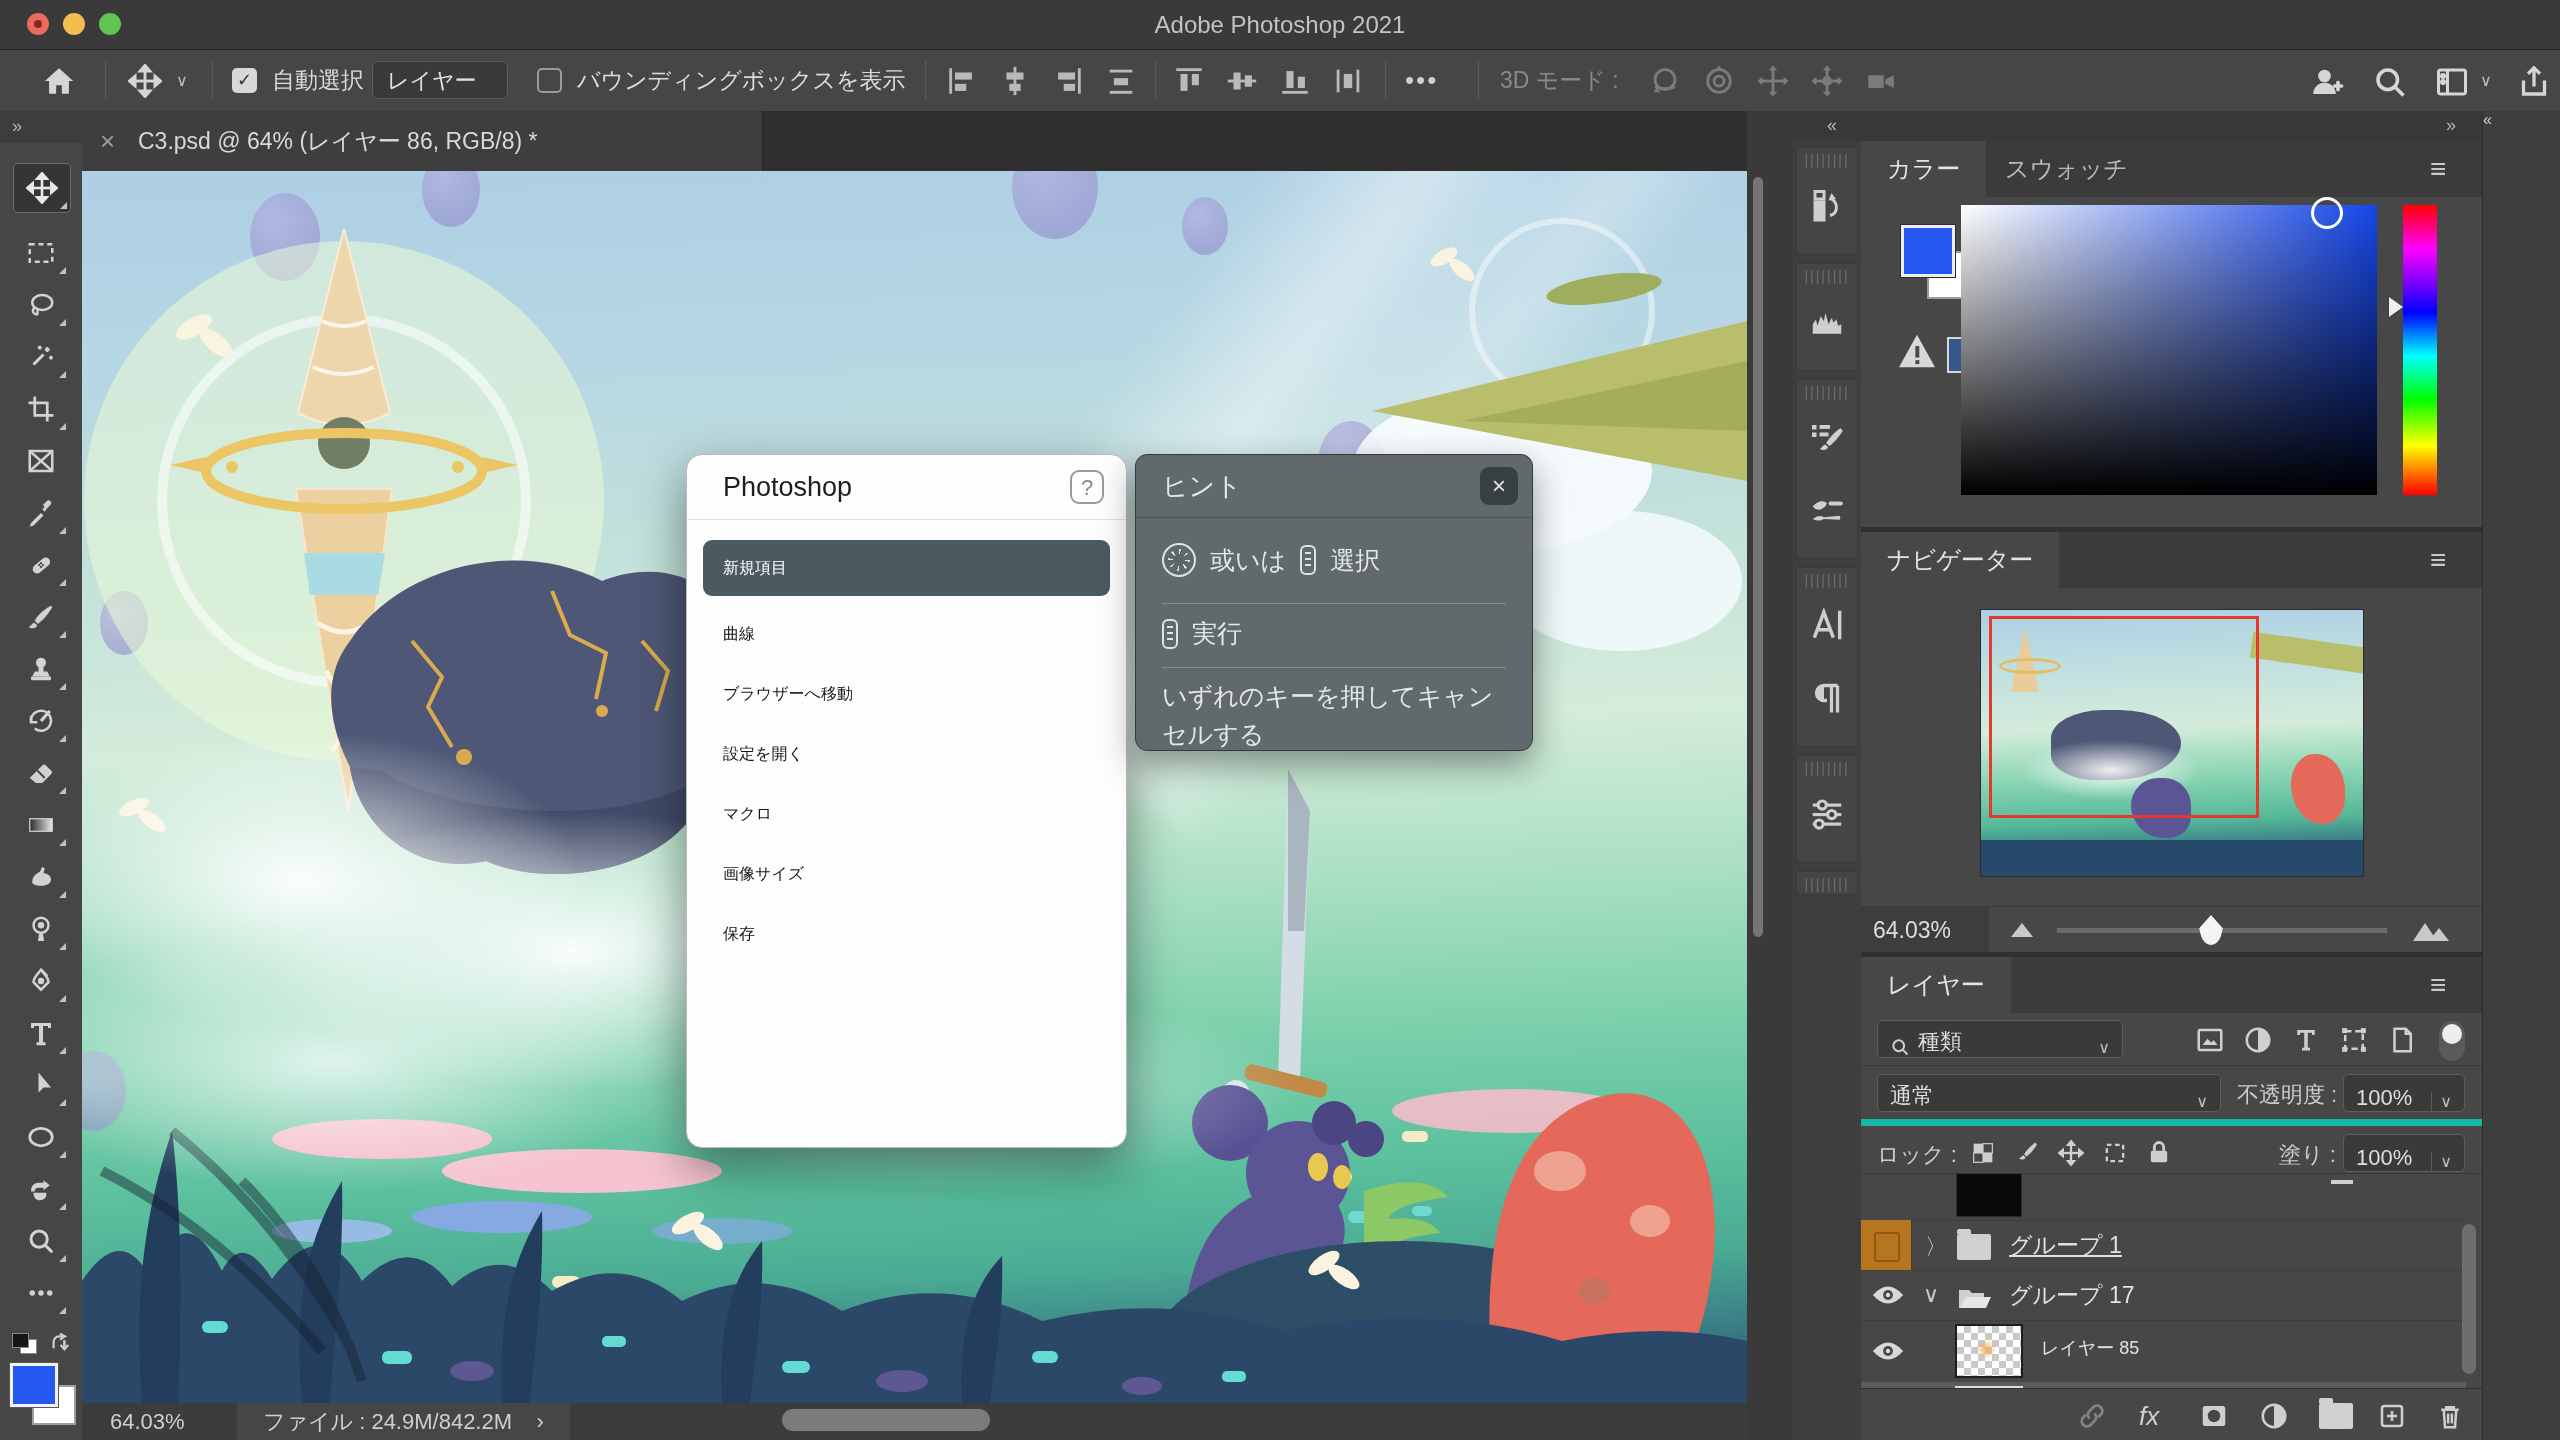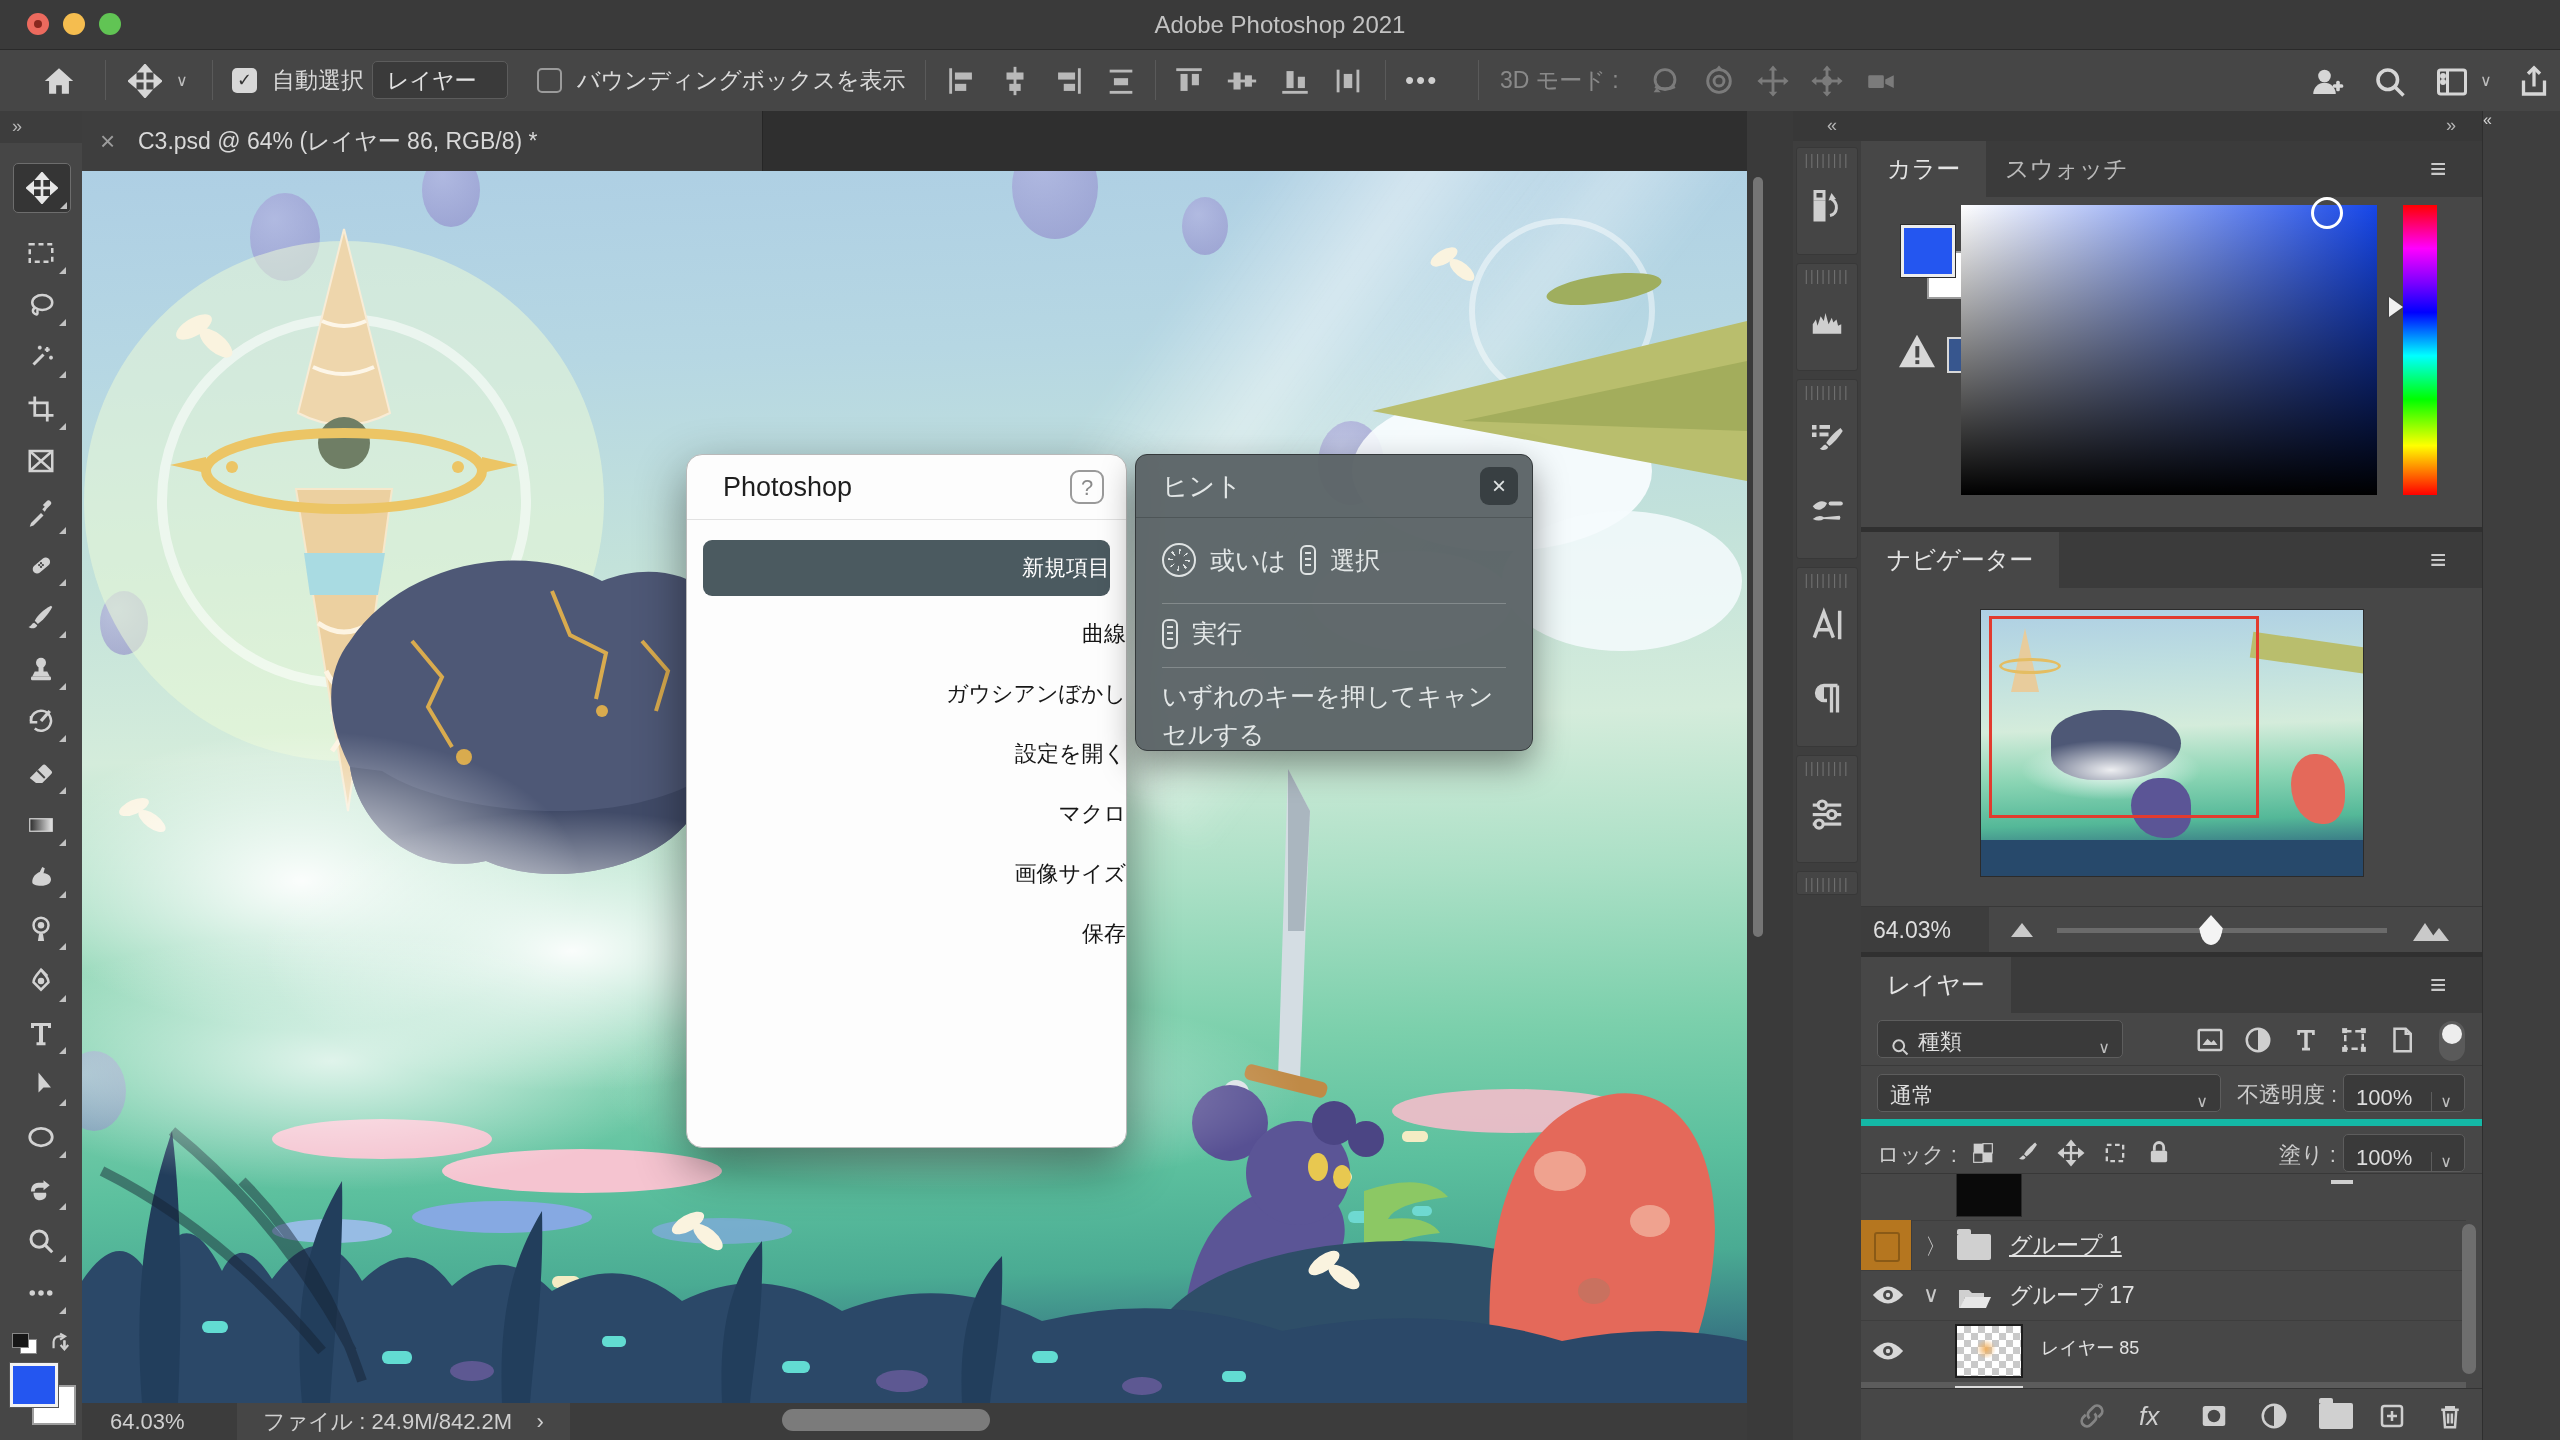--- a/index.html
+++ b/index.html
@@ -47,21 +47,21 @@
   .statusbar .zoom{position:absolute;left:28px;top:0;line-height:37px;}
   .statusbar .filebox{position:absolute;left:155px;top:0;height:37px;background:#464646;padding:0 26px;line-height:37px;}
   .hthumb{position:absolute;left:700px;top:6px;width:208px;height:22px;background:#7b7b7b;border-radius:11px;}
   
   .dialog{position:absolute;left:686px;top:454px;width:441px;height:694px;background:#fdfdfd;border-radius:16px;
           box-shadow:0 18px 50px rgba(0,0,0,.45);border:1px solid #b9b9b9;box-sizing:border-box;}
   .dialog .hd{position:relative;height:64px;border-bottom:1px solid #e2e2e2;}
   .dialog .hd .t{position:absolute;left:36px;top:0;line-height:64px;font-size:27px;color:#1e1e1e;}
   .dialog .help{position:absolute;right:22px;top:15px;width:34px;height:34px;border:2px solid #9a9a9a;border-radius:9px;
           color:#8a8a8a;font-size:22px;text-align:center;line-height:32px;box-sizing:border-box;}
-  .dialog .item{position:relative;height:60px;line-height:60px;font-size:22px;color:#161616;padding-left:36px;text-align:right;}
+  .dialog .item{position:relative;height:60px;line-height:60px;font-size:16px;color:#161616;padding-left:36px;}
   .dialog .item.sel{margin:8px 16px 0 16px;height:56px;line-height:56px;background:#4b5a60;color:#fff;border-radius:9px;padding-left:20px;}
   
   .hint{position:absolute;left:1135px;top:454px;width:398px;height:297px;background:rgba(92,100,103,.97);
         border:1px solid #34393b;border-radius:12px;box-shadow:0 14px 34px rgba(0,0,0,.4);box-sizing:border-box;color:#e3e7e7;}
   .hint .hd{position:relative;height:62px;border-bottom:1px solid rgba(0,0,0,.18);}
   .hint .hd .t{position:absolute;left:26px;line-height:62px;font-size:26px;}
   .hint .close{position:absolute;right:14px;top:12px;width:38px;height:38px;background:#383f42;border-radius:9px;
         color:#dfe3e3;text-align:center;line-height:38px;font-size:24px;}
   .hint .row{position:absolute;left:26px;right:26px;font-size:25px;display:flex;align-items:center;gap:14px;}
   .hint .div{position:absolute;left:26px;right:26px;height:1px;background:rgba(255,255,255,.22);}
@@ -572,21 +572,21 @@
   </div>
 
   <div class="dialog">
     <div class="hd">
       <span class="t">Photoshop</span>
       <span class="help">?</span>
     </div>
     <div style="padding-top:12px;">
       <div class="item sel">新規項目</div>
       <div class="item" style="margin-top:8px;">曲線</div>
-      <div class="item">ガウシアンぼかし</div>
+      <div class="item">ブラウザーへ移動</div>
       <div class="item">設定を開く</div>
       <div class="item">マクロ</div>
       <div class="item">画像サイズ</div>
       <div class="item">保存</div>
     </div>
   </div>
 
   <div class="hint">
     <div class="hd">
       <span class="t">ヒント</span>

